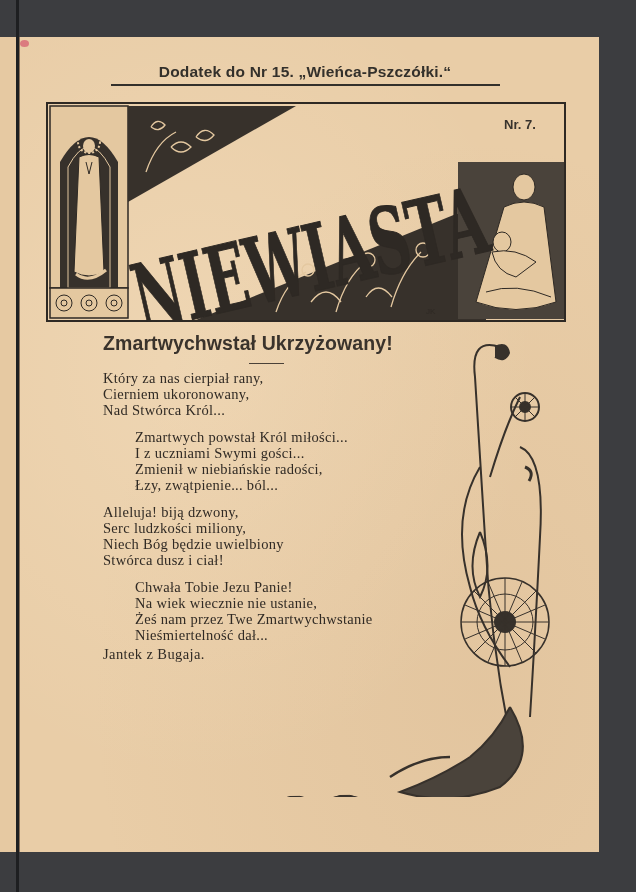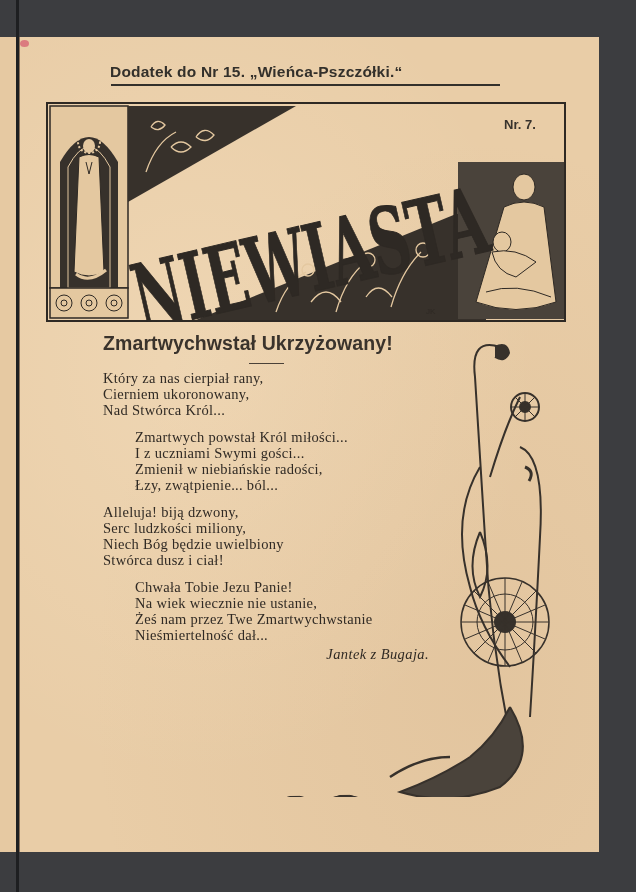--- a/index.html
+++ b/index.html
@@ -21,21 +21,21 @@
   }
   .page {
     position: absolute; left: 20px; top: 37px; width: 579px; height: 815px;
     background: #e9cda7;
     background-image: radial-gradient(ellipse at 30% 40%, rgba(255,240,215,.25), rgba(0,0,0,0) 60%),
                       radial-gradient(ellipse at 80% 80%, rgba(180,140,100,.12), rgba(0,0,0,0) 60%);
     color: #2f2a25;
   }
   .supplement {
     position: absolute; left: 90px; top: 26px; width: 390px;
-    text-align: left; font-family: "Liberation Sans", sans-serif; font-weight: bold;
+    text-align: center; font-family: "Liberation Sans", sans-serif; font-weight: bold;
     font-size: 15.5px; letter-spacing: .2px; color: #33302b;
   }
   .supp-rule {
     position: absolute; left: 91px; top: 47px; width: 389px; height: 2px; background: #33302b;
   }
   .masthead {
     position: absolute; left: 26px; top: 65px; width: 520px; height: 220px;
   }
   .issue-no {
     position: absolute; left: 484px; top: 80px;
@@ -48,21 +48,21 @@
   .poem-title {
     font-family: "Liberation Sans", sans-serif; font-weight: bold; font-size: 19.5px;
     color: #3a332c; white-space: nowrap; letter-spacing: .1px;
   }
   .title-rule { width: 35px; height: 1px; background: #4a4138; margin: 8px 0 0 146px; }
   .stanza { margin-top: 6px; font-size: 14.5px; line-height: 16px; letter-spacing: .3px; }
   .stanza.indent { margin-left: 32px; margin-top: 11px; }
   .stanza.noindent { margin-top: 11px; }
   .stanza div { white-space: nowrap; }
   .author {
-    margin-top: 3px; font-style: italic; font-size: 14.5px; text-align: right;
+    margin-top: 3px; font-size: 14.5px; text-align: left;
     padding-right: 14px; letter-spacing: .4px;
   }
   .ornament { position: absolute; left: 130px; top: 300px; width: 420px; height: 460px; }
 </style>
 </head>
 <body>
 
 <div class="prev-page"></div>
 <div class="spine"></div>
 

